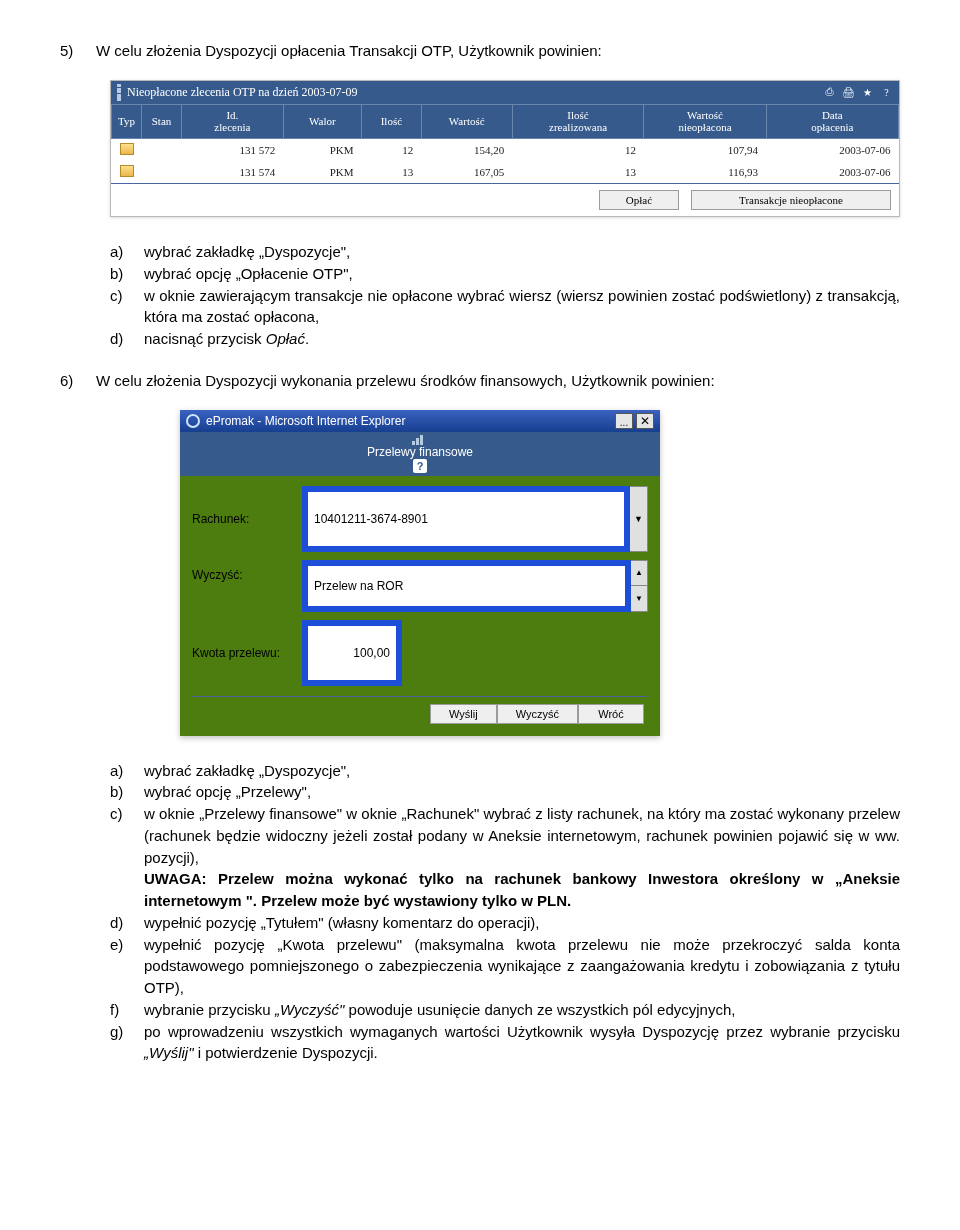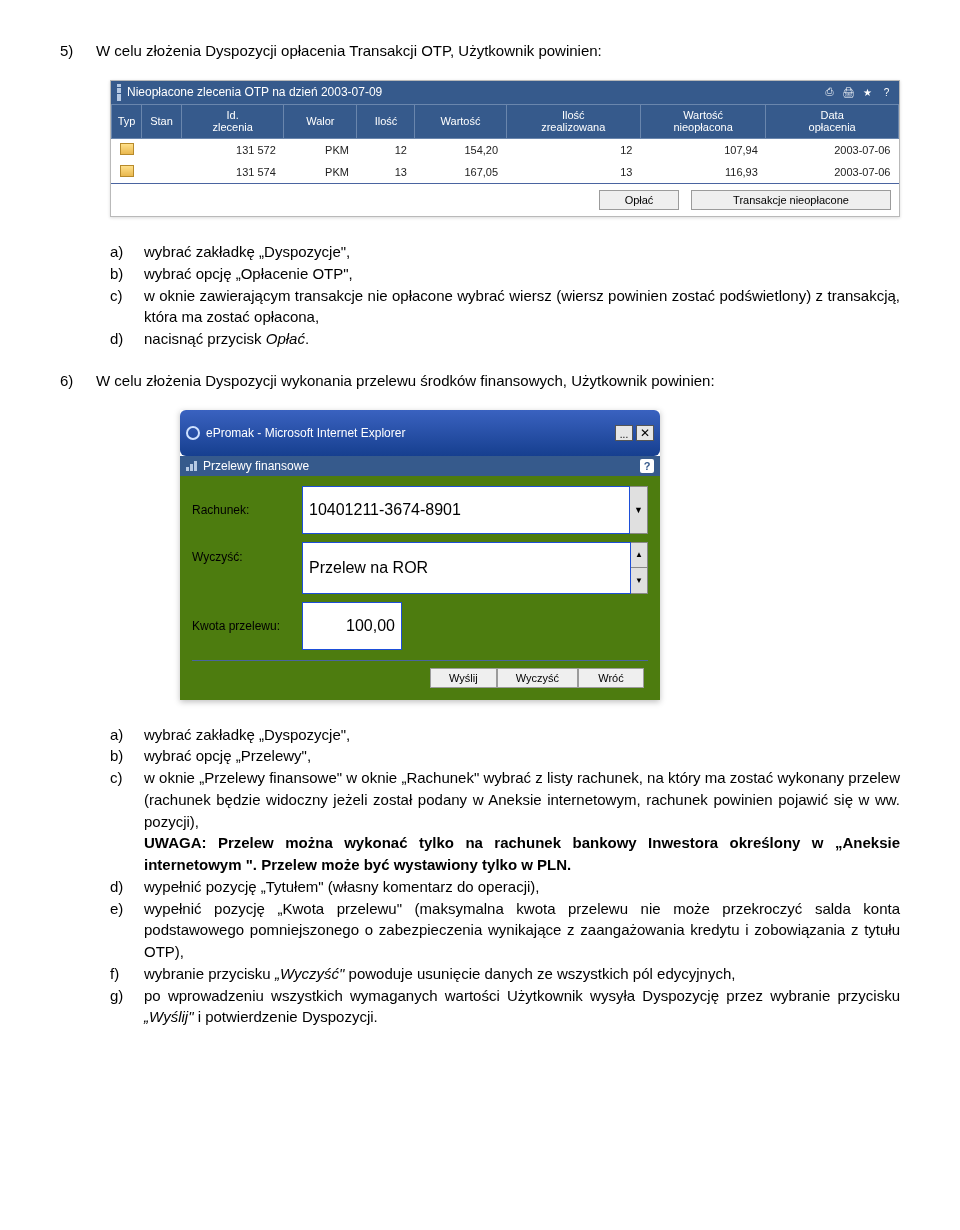--- a/index.html
+++ b/index.html
@@ -51,20 +51,21 @@
   .italic { font-style: italic; }
   .bold { font-weight: 700; margin-top: 28px; }
 
   
   .shot {
     margin: 12px 0 24px 50px;
     border: 1px solid #b9b9b9;
     box-shadow: 0 1px 3px rgba(0,0,0,0.15);
     background: #8b5cf6;
     font-size: 11px;
+    font-family: Liberation Serif, serif;
   }
   .titlebar {
     background: #365a8c;
     color: #fff;
     display: flex;
     align-items: center;
     padding: 3px 6px;
     font-size: 12px;
   }
   .titlebar .bars-icon {
@@ -146,23 +147,22 @@
     margin: 14px 0 24px 120px;
     box-shadow: 0 2px 6px rgba(0,0,0,0.25);
     width: 480px;
     font-size: 12px;
   }
   .iebar {
     background: linear-gradient(#3a62c0,#163f8f);
     color: #fff;
     display: flex;
     align-items: center;
-    padding: 15px 6px;
-    font-size: 12px;
-    border-radius: 6px;
+    padding: 3px 6px;
+    font-size: 12px;
   }
   .iebar .ieicon {
     width: 14px; height: 14px;
     margin-right: 6px;
     display: inline-block;
     border: 2px solid #cfe2ff;
     border-radius: 50%;
     position: relative;
   }
   .iebar .ttl { flex: 1; }
@@ -183,20 +183,21 @@
     font-size:10px;
     color:#000;
   }
   .subtitle {
     background: #365a8c;
     color: #fff;
     display: flex;
     align-items: center;
     padding: 3px 6px;
     font-size: 12px;
+    flex-direction: column;
   }
   .subtitle .bars-icon {
     display:inline-flex; gap:1px; margin-right:6px; align-items:flex-end;
   }
   .subtitle .bars-icon span{ width:3px; background:#b7cae4; }
   .subtitle .bars-icon span:nth-child(1){height:4px;}
   .subtitle .bars-icon span:nth-child(2){height:7px;}
   .subtitle .bars-icon span:nth-child(3){height:10px;}
   .subtitle .ttl { flex: 1; }
   .subtitle .help {
@@ -209,24 +210,24 @@
     padding: 10px 12px 10px 12px;
   }
   .frow {
     display: flex;
     align-items: center;
     margin-bottom: 8px;
     font-size: 12px;
   }
   .frow .flabel { width: 110px; }
   .uiinput {
-    border: 1px solid #1d4ed8;
+    border: 6px solid #1d4ed8;
     background: #fff;
-    font-size: 16px;
-    padding: 14px 6px;
+    font-size: 12px;
+    padding: 20px 6px;
     font-family: inherit;
   }
   .select-wrap {
     display:flex; flex:1;
   }
   .select-wrap input { flex:1; }
   .select-btn {
     width:18px; border:1px solid #888; border-left:0;
     background:#e0e0e0;
     display:inline-flex;align-items:center;justify-content:center;

